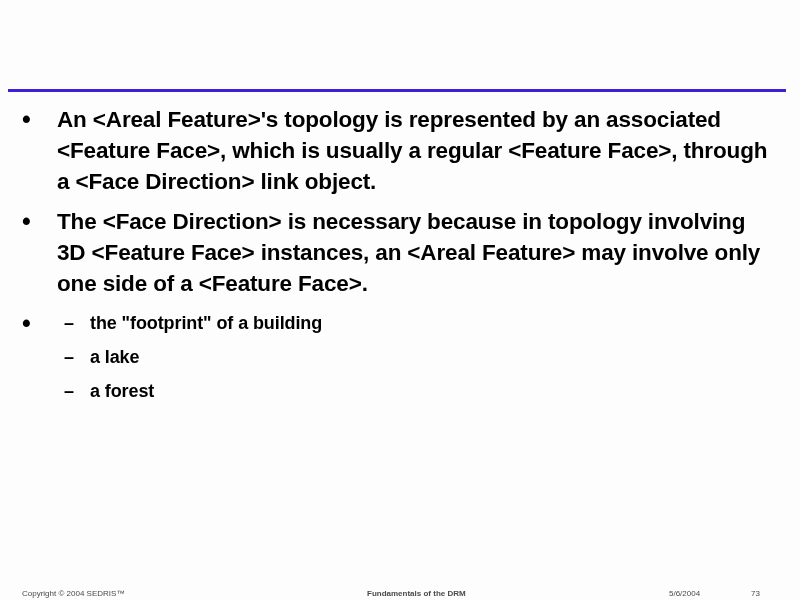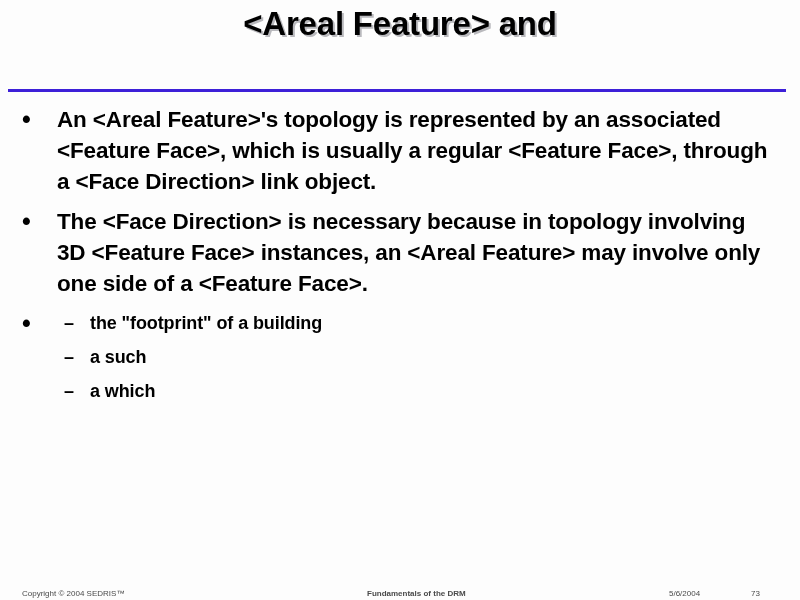--- a/index.html
+++ b/index.html
@@ -140,21 +140,20 @@
     position: absolute;
     left: 751px;
     top: 0;
     white-space: nowrap;
   }
 </style>
 </head>
 <body>
 
 <div id="title-block">
-  <div class="title-line">&lt;Areal Feature&gt; and</div>
 </div>
 
 <div id="title-rule"></div>
 
 <div id="body-block">
 
   <div class="bullet-item">
     <span class="bullet-marker">•</span>
     <span class="bullet-text">An &lt;Areal Feature&gt;'s topology is represented by an associated &lt;Feature Face&gt;, which is usually a regular &lt;Feature Face&gt;, through a &lt;Face Direction&gt; link object.</span>
   </div>
@@ -168,25 +167,25 @@
     <span class="bullet-marker">•</span>
   </div>
 
   <div class="subbullet-list">
     <div class="subbullet-item">
       <span class="subbullet-marker">–</span>
       <span class="subbullet-text">the "footprint" of a building</span>
     </div>
     <div class="subbullet-item">
       <span class="subbullet-marker">–</span>
-      <span class="subbullet-text">a such</span>
+      <span class="subbullet-text">a lake</span>
     </div>
     <div class="subbullet-item">
       <span class="subbullet-marker">–</span>
-      <span class="subbullet-text">a which</span>
+      <span class="subbullet-text">a forest</span>
     </div>
   </div>
 
 </div>
 
 <div id="footer">
   <span id="footer-copyright">Copyright © 2004 SEDRIS™</span>
   <span id="footer-center">Fundamentals of the DRM</span>
   <span id="footer-date">5/6/2004</span>
   <span id="footer-pagenum">73</span>

